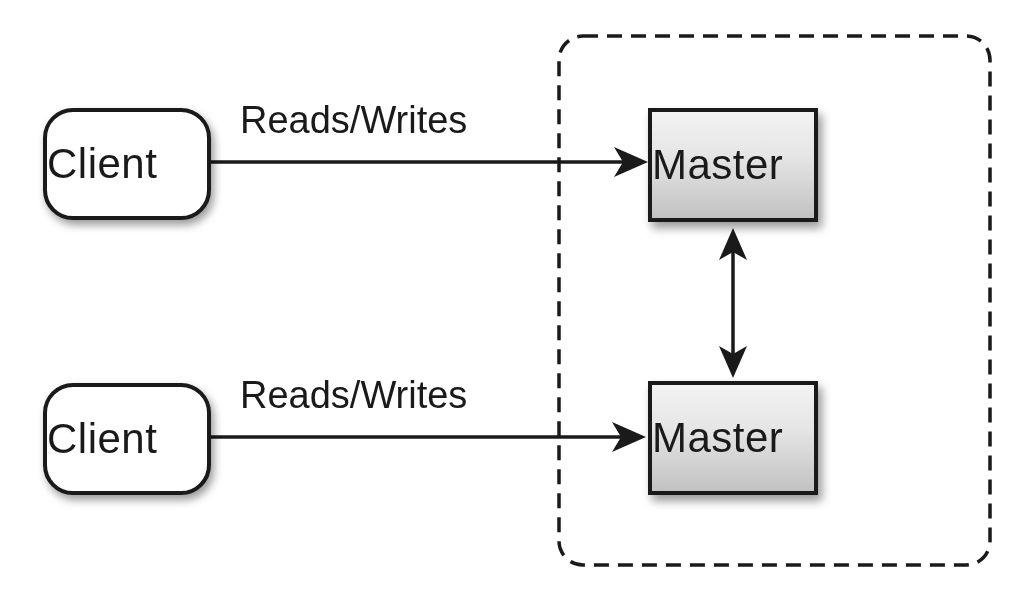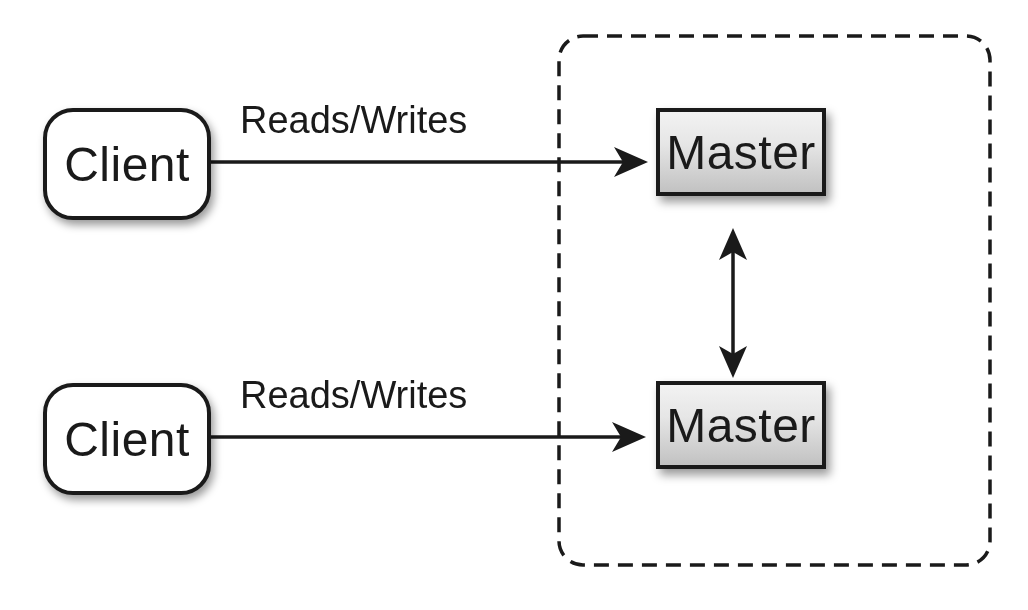--- a/index.html
+++ b/index.html
@@ -21,45 +21,43 @@
     top: 0;
     width: 1028px;
     height: 610px;
     z-index: 1;
   }
   .node {
     position: absolute;
     z-index: 2;
     display: flex;
     align-items: center;
-    justify-content: center;
-    font-size: 48px;
+    font-size: 42px;
     color: var(--stroke, #1a1a1a);
     letter-spacing: 0.5px;
   }
   .node-client {
     width: 168px;
     height: 112px;
     background: var(--client_fill, #ffffff);
     border: 4px solid var(--stroke, #1a1a1a);
     border-radius: 30px;
     box-shadow: 3px 5px 8px rgba(0,0,0,0.40);
     box-sizing: border-box;
   }
   .node-master {
     width: 170px;
-    height: 88px;
+    height: 114px;
     background: linear-gradient(180deg,
       var(--master_gradient_top, #f2f2f2) 0%,
       #e6e6e6 40%,
       var(--master_gradient_bottom, #c2c2c2) 100%);
     border: 4px solid var(--stroke, #1a1a1a);
     box-shadow: 4px 6px 9px rgba(0,0,0,0.40);
     box-sizing: border-box;
-    margin-left: 8px;
   }
   #client-top    { left: 43px;  top: 108px; }
   #client-bottom { left: 43px;  top: 383px; }
   #master-top    { left: 648px; top: 108px; }
   #master-bottom { left: 648px; top: 381px; }
 
   .edge-label {
     position: absolute;
     z-index: 3;
     font-size: 38px;

